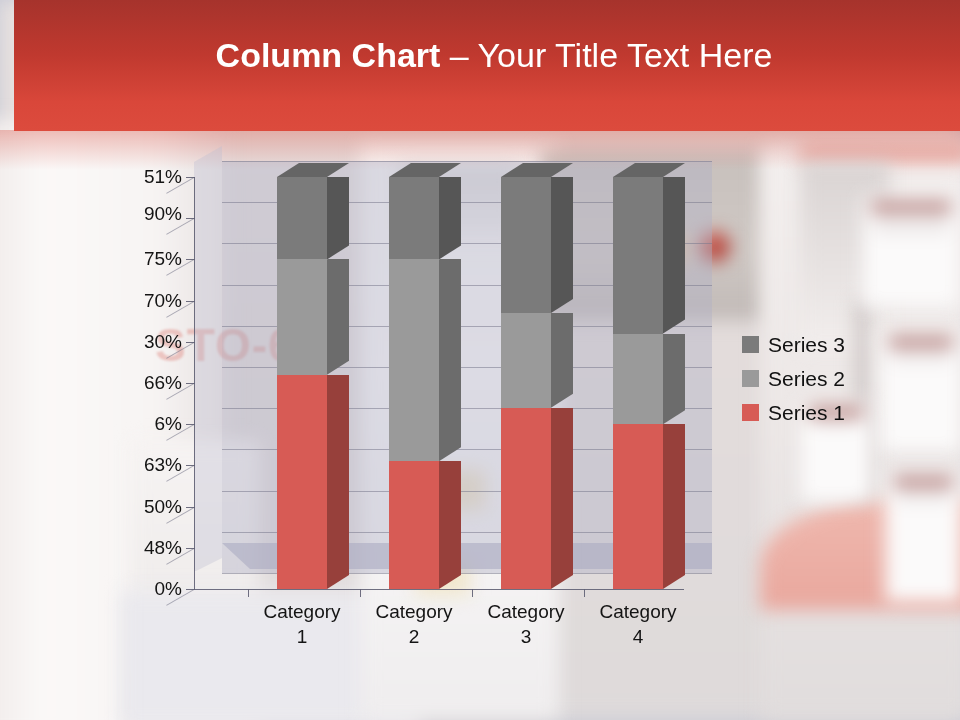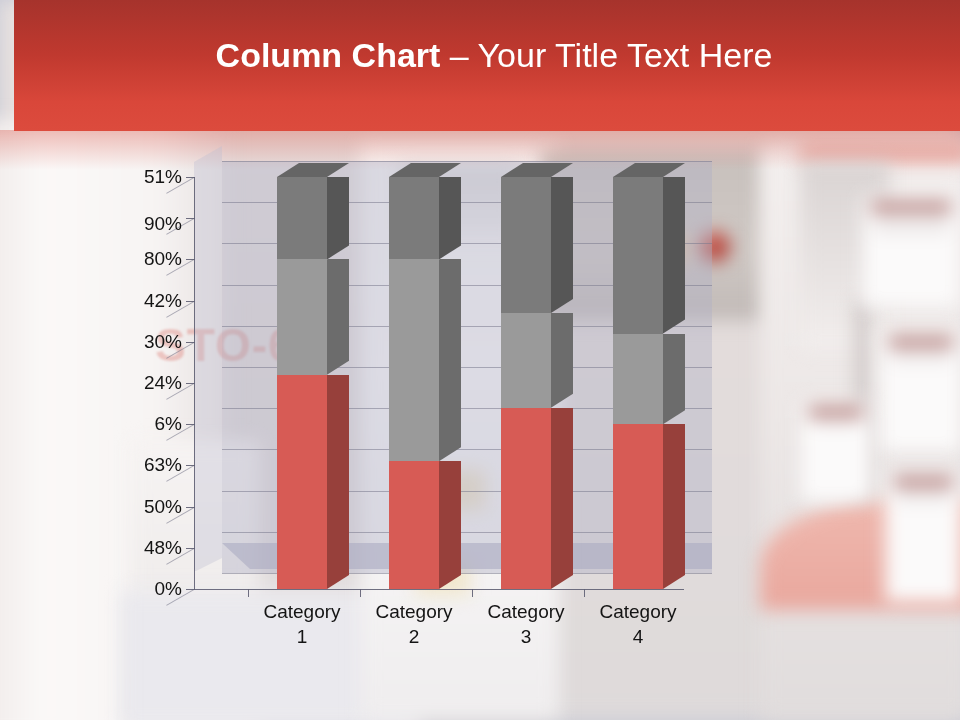--- a/index.html
+++ b/index.html
@@ -221,25 +221,25 @@
         <div class="ytick" style="top: 128.4px;"></div>
         <div class="ytick" style="top: 87.2px;"></div>
         <div class="ytick" style="top: 46px;"></div>
       </div>
     <div class="ylabels" id="ylabels">
         <div class="ylabel" style="top: 448px;">0%</div>
         <div class="ylabel" style="top: 406.8px;">48%</div>
         <div class="ylabel" style="top: 365.6px;">50%</div>
         <div class="ylabel" style="top: 324.4px;">63%</div>
         <div class="ylabel" style="top: 283.2px;">6%</div>
-        <div class="ylabel" style="top: 242px;">24%</div>
+        <div class="ylabel" style="top: 242px;">66%</div>
         <div class="ylabel" style="top: 200.8px;">30%</div>
-        <div class="ylabel" style="top: 159.6px;">42%</div>
-        <div class="ylabel" style="top: 118.4px;">80%</div>
-        <div class="ylabel" style="top: 83px;">90%</div>
+        <div class="ylabel" style="top: 159.6px;">70%</div>
+        <div class="ylabel" style="top: 118.4px;">75%</div>
+        <div class="ylabel" style="top: 73px;">90%</div>
         <div class="ylabel" style="top: 36px;">51%</div>
       </div>
 
     <div class="xaxis"></div>
     <div id="xticks">
         <div class="xtick" style="left: 248px;"></div>
         <div class="xtick" style="left: 360px;"></div>
         <div class="xtick" style="left: 472px;"></div>
         <div class="xtick" style="left: 584px;"></div>
       </div>
@@ -299,15 +299,29 @@
         </div>
       </div>
 
     <div id="catlabels">
         <div class="catlabel" style="left: 242px;"><span>Category</span><br><span>1</span></div>
         <div class="catlabel" style="left: 354px;"><span>Category</span><br><span>2</span></div>
         <div class="catlabel" style="left: 466px;"><span>Category</span><br><span>3</span></div>
         <div class="catlabel" style="left: 578px;"><span>Category</span><br><span>4</span></div>
       </div>
 
+    <div class="legend" id="legend">
+        <div class="legend-row">
+          <span class="legend-swatch" style="background: rgb(123, 123, 123);"></span>
+          <span class="legend-text">Series 3</span>
+        </div>
+        <div class="legend-row">
+          <span class="legend-swatch" style="background: rgb(154, 154, 154);"></span>
+          <span class="legend-text">Series 2</span>
+        </div>
+        <div class="legend-row">
+          <span class="legend-swatch" style="background: rgb(215, 91, 85);"></span>
+          <span class="legend-text">Series 1</span>
+        </div>
+      </div>
   </div>
 
 </div>
 
 </body></html>

